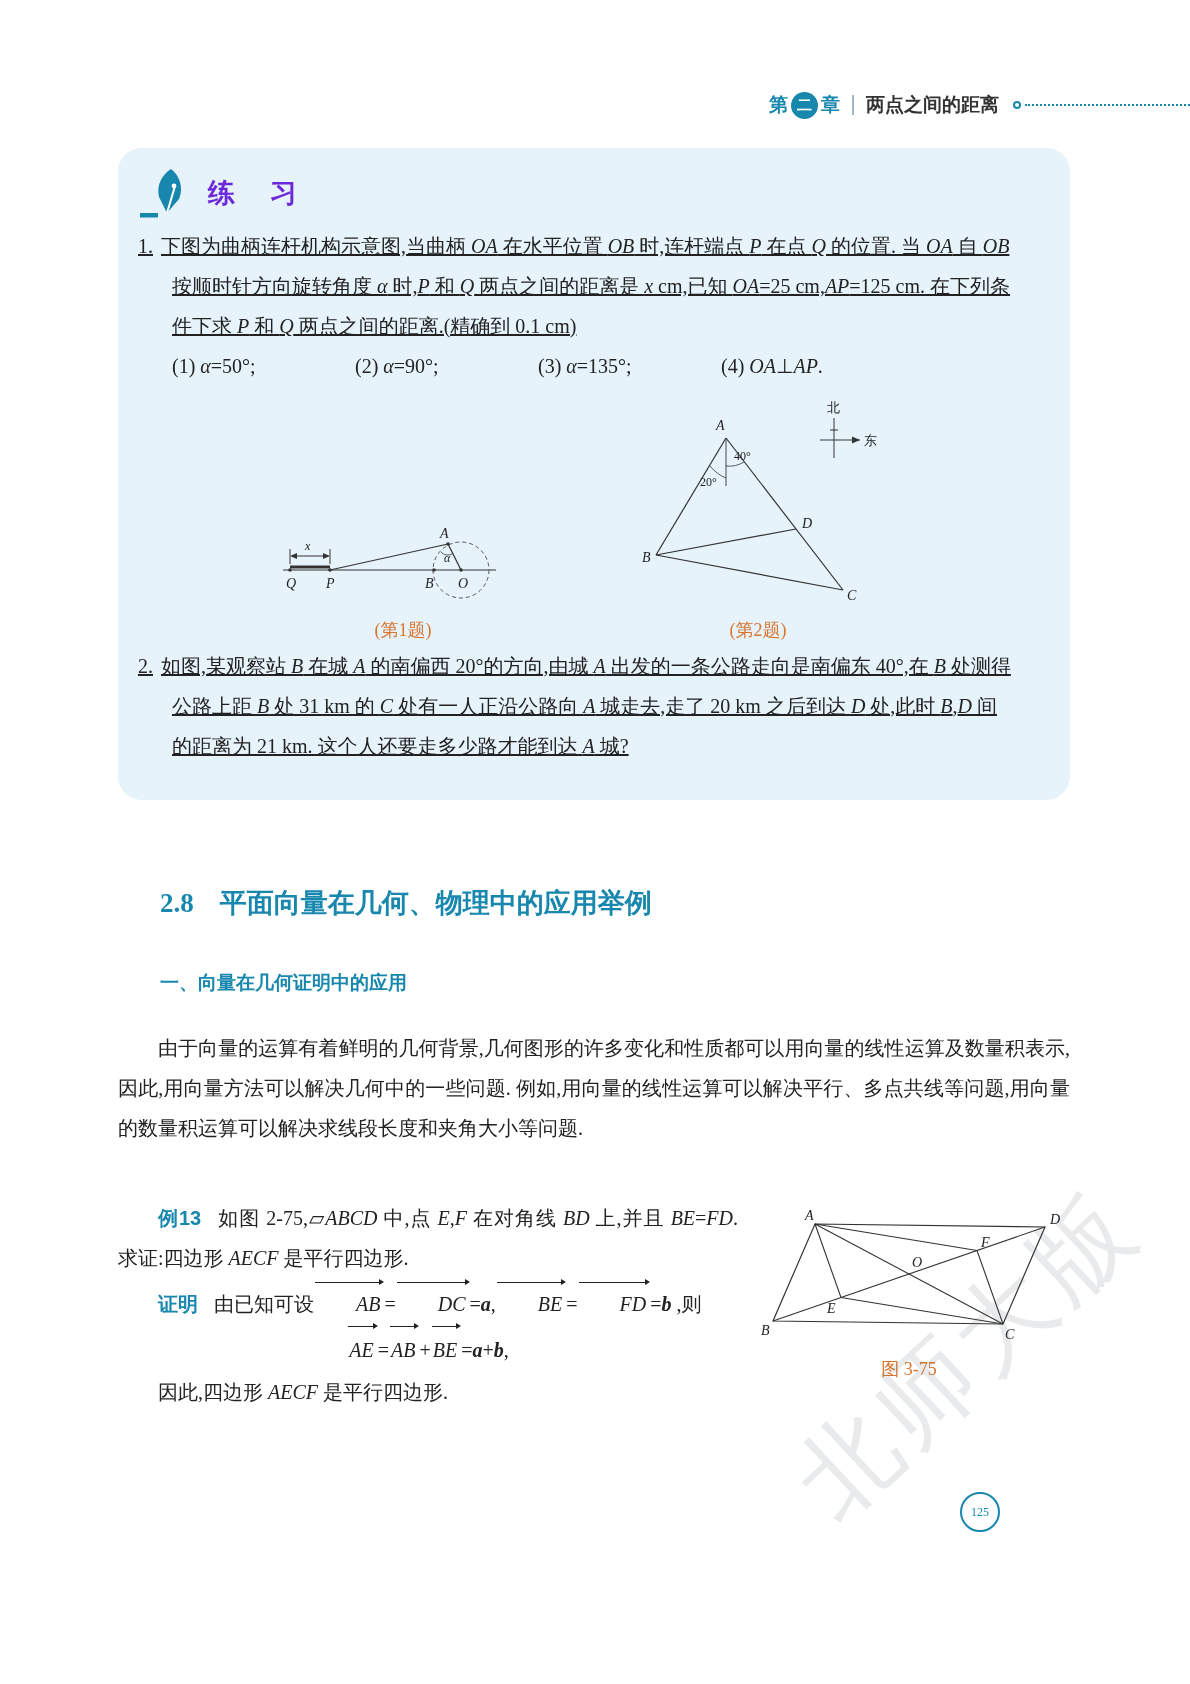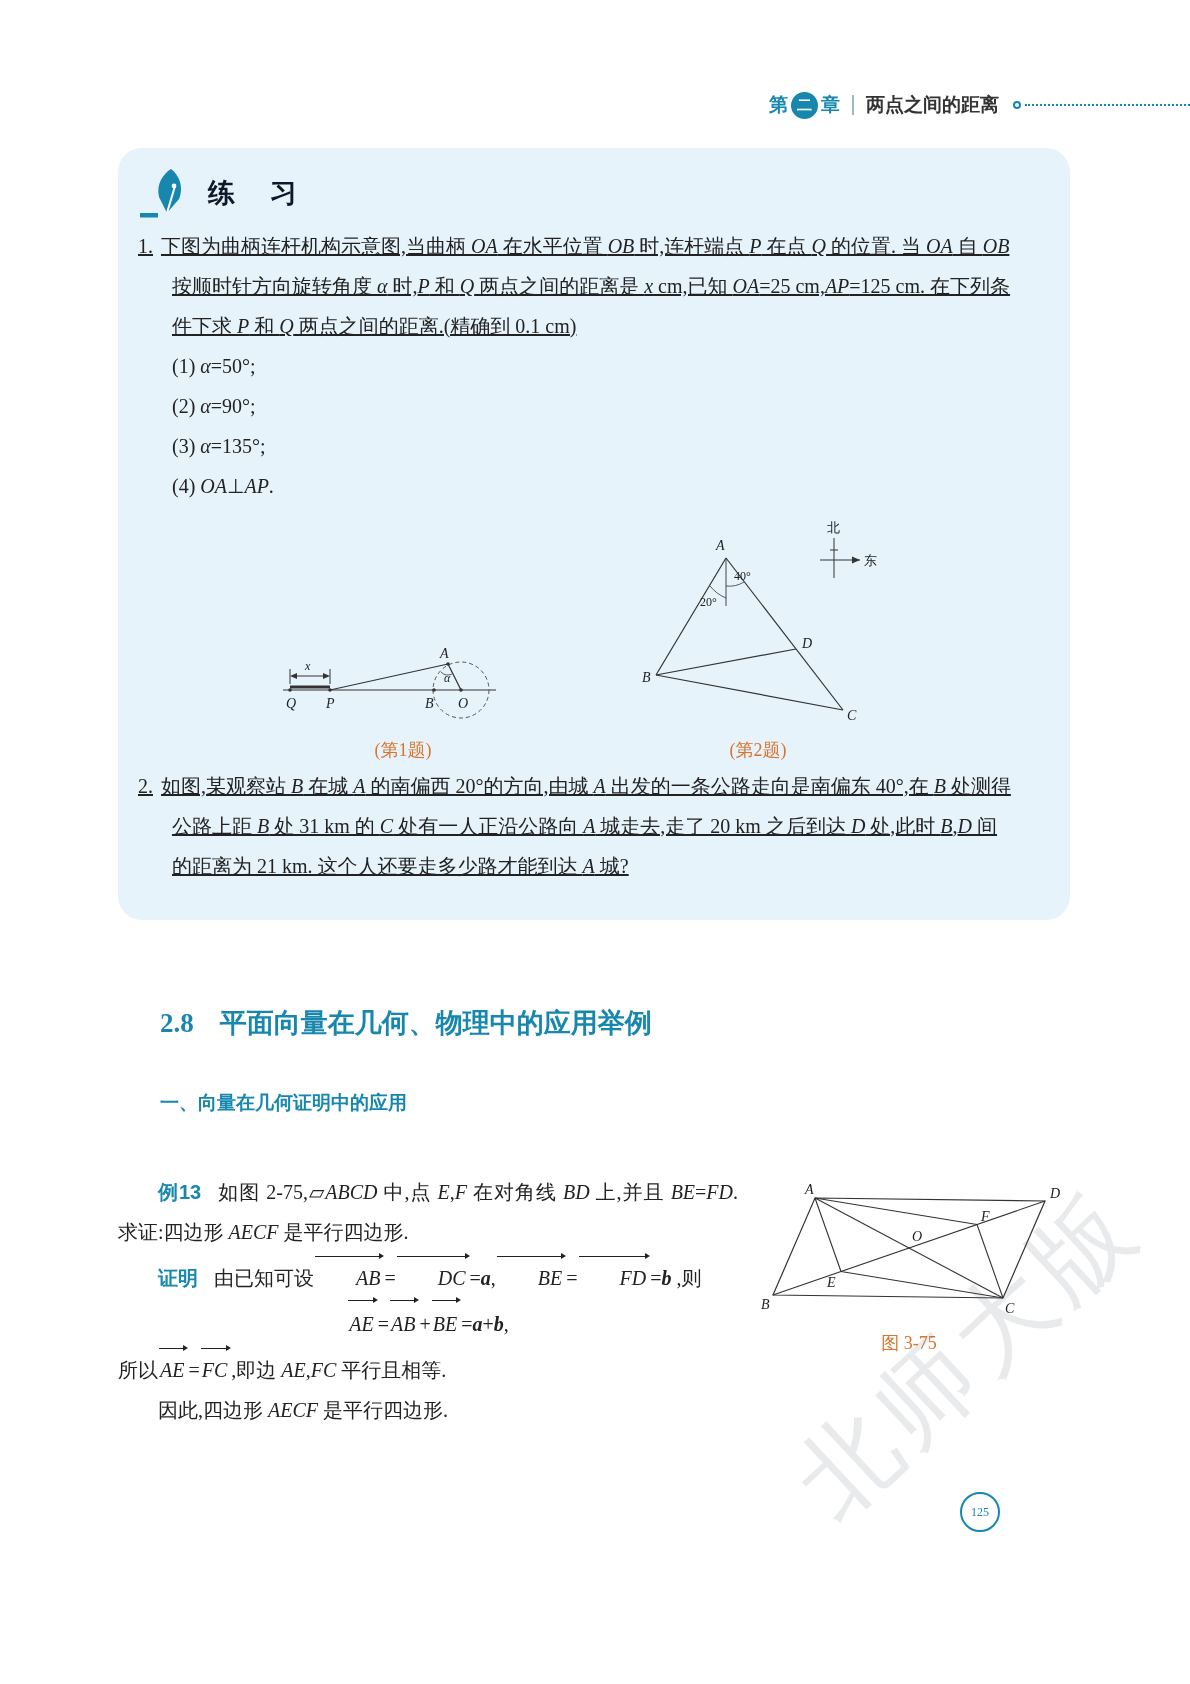--- a/index.html
+++ b/index.html
@@ -40,27 +40,27 @@
 
   
   .exercise-box {
     background:#e6f3fb;
     border-radius:24px;
     padding:18px 56px 34px 20px;
   }
   .exercise-head { display:flex; align-items:center; gap:16px; margin-bottom:6px; }
   .pen-icon { width:54px; height:54px; flex:none; }
   .exercise-title {
-    color:#0f172a; font-weight:bold; font-size:27px;
+    color:#6d28d9; font-weight:bold; font-size:27px;
     font-family:"Liberation Sans", sans-serif;
     letter-spacing:4px;
   }
   .problem { padding-left:34px; text-indent:-34px;text-decoration:underline; }
   .pnum { margin-right:8px; }
-  .items-row { margin-left:34px; display:flex;flex-direction:column; }
+  .items-row { margin-left:34px; display:flex; }
   .items-row .item { width:183px; flex:none; }
   .items-row .item:last-child { width:auto; }
 
   .figures { display:flex; align-items:flex-end; margin:14px 0 4px 140px; gap:110px; }
   .figure { text-align:center; line-height:1.2; }
   .fig-caption { color:#d9752e; font-size:18px; margin-top:10px; }
   svg text { font-family:"Liberation Serif", serif; }
   .pt-label { font-style:italic; font-size:14px; fill:#222; }
   .sm-label { font-style:italic; font-size:12px; fill:#222; }
   .deg-label { font-size:12px; fill:#222; font-style:normal; }
@@ -236,20 +236,21 @@
       </p>
     </div>
 
     <div class="section-heading">
       <span class="section-num">2.8</span>
       <span>平面向量在几何、物理中的应用举例</span>
     </div>
 
     <div class="subsection-heading">一、向量在几何证明中的应用</div>
 
+    <p class="intro-para">由于向量的运算有着鲜明的几何背景,几何图形的许多变化和性质都可以用向量的线性运算及数量积表示,因此,用向量方法可以解决几何中的一些问题. 例如,用向量的线性运算可以解决平行、多点共线等问题,用向量的数量积运算可以解决求线段长度和夹角大小等问题.</p>
 
     <div class="example">
       <div class="example-fig">
         <svg width="312" height="138" viewBox="0 0 312 138">
           <polygon points="62,18 292,21 250,118 20,115" fill="none" stroke="#333" stroke-width="1.2"></polygon>
           <line x1="20" y1="115" x2="292" y2="21" stroke="#333" stroke-width="1.1"></line>
           <line x1="62" y1="18" x2="250" y2="118" stroke="#333" stroke-width="1.1"></line>
           <line x1="62" y1="18" x2="88" y2="91.5" stroke="#333" stroke-width="1.1"></line>
           <line x1="88" y1="91.5" x2="250" y2="118" stroke="#333" stroke-width="1.1"></line>
           <line x1="62" y1="18" x2="224" y2="44.5" stroke="#333" stroke-width="1.1"></line>
@@ -268,21 +269,20 @@
       <p class="example-statement">
         <span class="example-label">例13</span><span><span class="seg-t">如图 2-75,▱</span><span class="seg-i">ABCD</span><span class="seg-t"> 中,点 </span><span class="seg-i">E</span><span class="seg-t">,</span><span class="seg-i">F</span><span class="seg-t"> 在对角线 </span><span class="seg-i">BD</span><span class="seg-t"> 上,并且 </span><span class="seg-i">BE</span><span class="seg-t">=</span><span class="seg-i">FD</span><span class="seg-t">. 求证:四边形 </span><span class="seg-i">AECF</span><span class="seg-t"> 是平行四边形.</span></span>
       </p>
 
       <p class="proof-line">
         <span class="proof-label">证明</span><span><span class="seg-t">由已知可设</span><span class="seg-vec">AB</span><span class="seg-t">=</span><span class="seg-vec">DC</span><span class="seg-t">=</span><span class="seg-bi">a</span><span class="seg-t">,</span><span class="seg-vec">BE</span><span class="seg-t">=</span><span class="seg-vec">FD</span><span class="seg-t">=</span><span class="seg-bi">b</span><span class="seg-t"> ,则</span></span>
       </p>
 
       <div class="eq-line"><span class="seg-vec">AE</span><span class="seg-t">=</span><span class="seg-vec">AB</span><span class="seg-t">+</span><span class="seg-vec">BE</span><span class="seg-t">=</span><span class="seg-bi">a</span><span class="seg-t">+</span><span class="seg-bi">b</span><span class="seg-t">,</span></div>
 
-      <p class="concl-line"><span class="seg-t">所以</span><span class="seg-vec">AE</span><span class="seg-t">=</span><span class="seg-vec">FC</span><span class="seg-t">,即边 </span><span class="seg-i">AE</span><span class="seg-t">,</span><span class="seg-i">FC</span><span class="seg-t"> 平行且相等.</span></p>
       <p class="concl-line indent"><span class="seg-t">因此,四边形 </span><span class="seg-i">AECF</span><span class="seg-t"> 是平行四边形.</span></p>
     </div>
 
   </div>
 
   <div class="page-num">
     <span>125</span>
   </div>
 
   <div class="watermark">北师大版</div>

